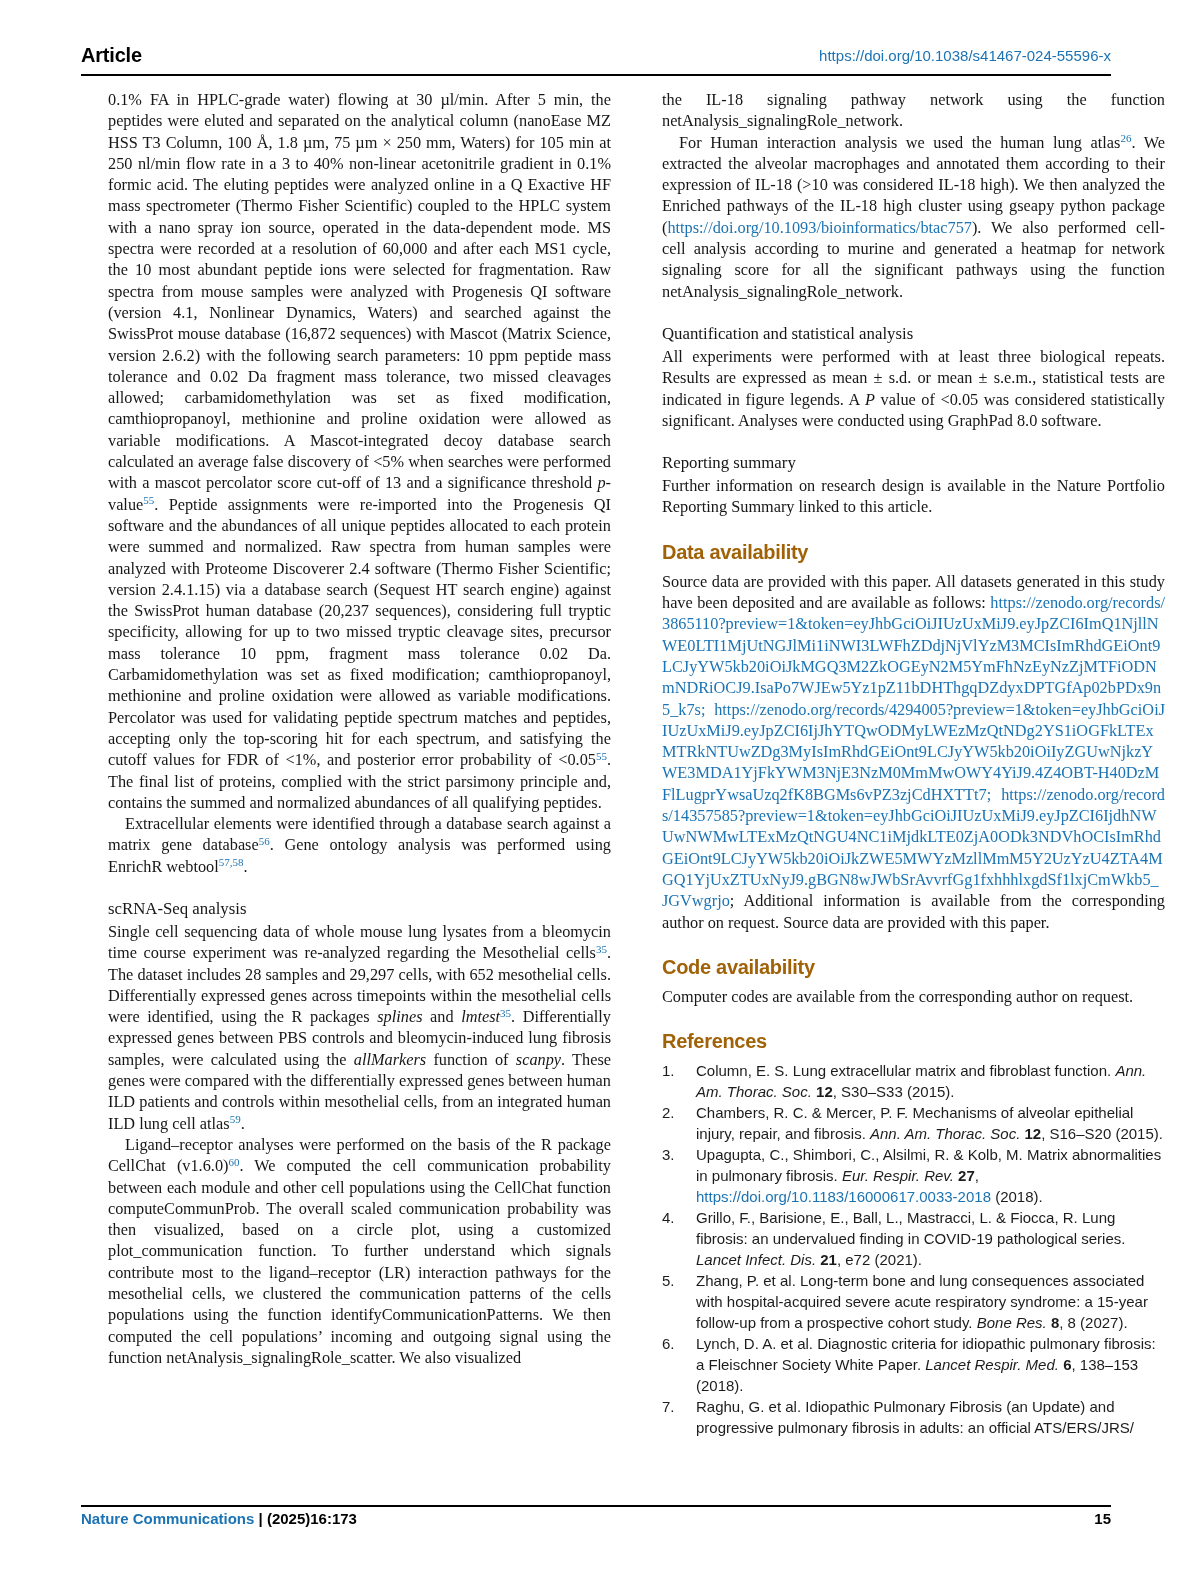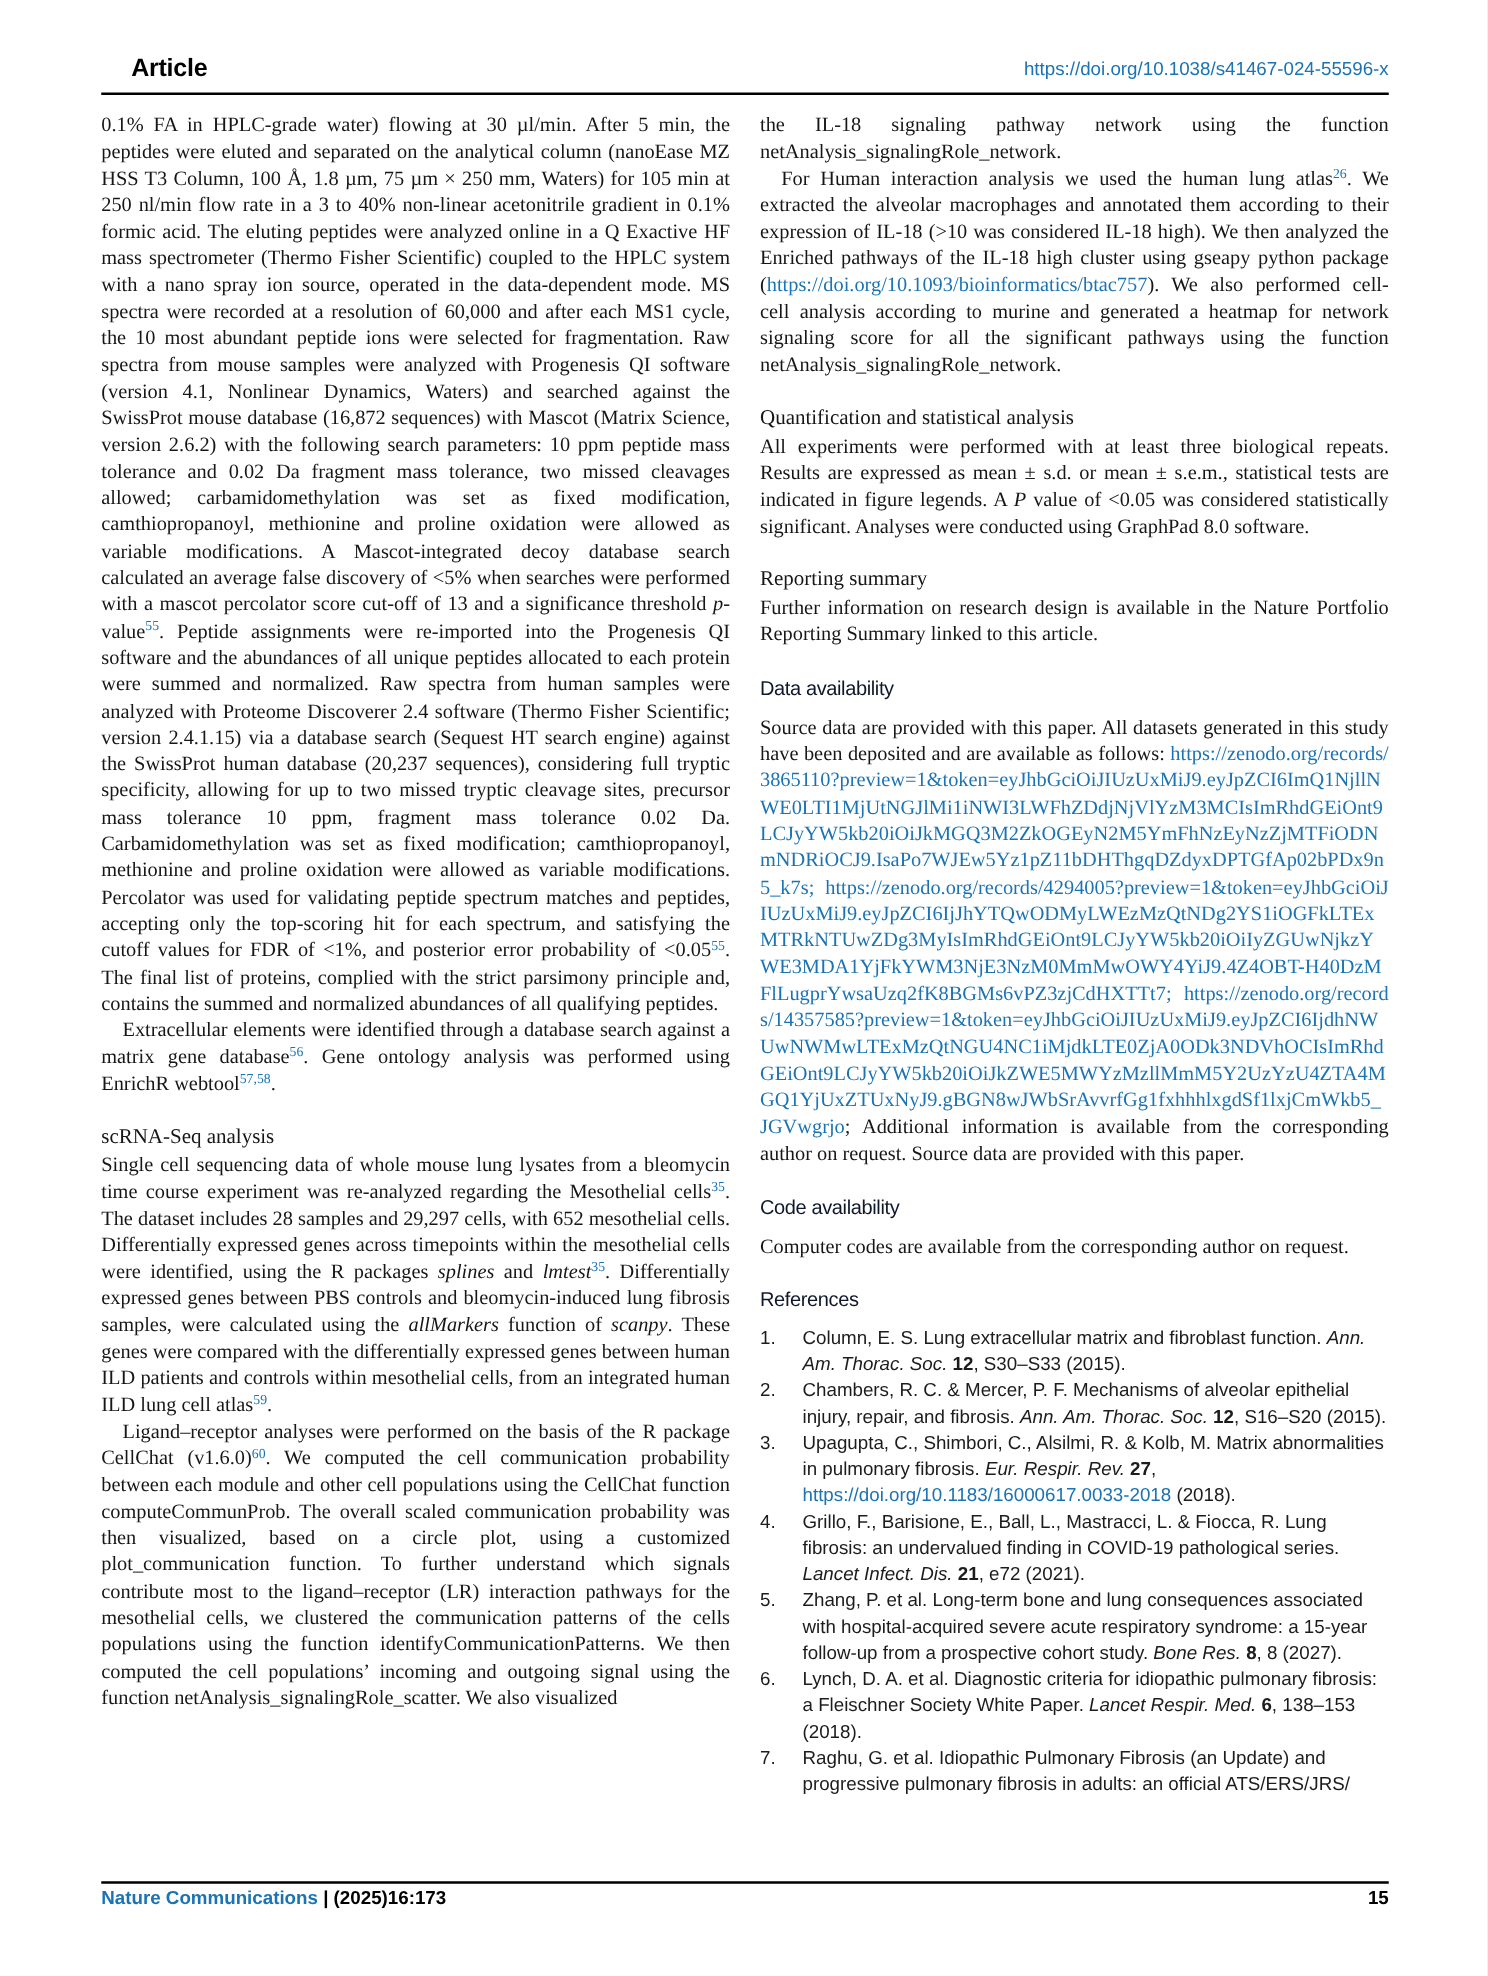--- a/index.html
+++ b/index.html
@@ -6,55 +6,55 @@
   .page{
     position:relative;
     width:1190px;height:1581px;
     margin:0 auto;
     background:#ffffff;
     overflow:hidden;
     font-family:"Liberation Serif",serif;
     color:#161616;
   }
   .header{
-    margin:0 79px 0 105px;
+    margin:0 79px 0 81px;
     padding-top:44px;
     display:flex;justify-content:space-between;align-items:flex-end;
   }
   .article-label{
     font:bold 20px/22px "Liberation Sans",sans-serif;
     color:#000;letter-spacing:-0.2px;
   }
   .doi-link{
     font:15px/20px "Liberation Sans",sans-serif;
     color:#1b73b3;text-decoration:none;text-align:right;
   }
   .head-rule{
     margin:8px 79px 0 81px;
     height:0;border-bottom:2.5px solid #000;
   }
   .columns{
     display:flex;gap:24px;
     margin:13px 79px 0 81px;
   }
-  .col{width:503px;flex:none;}
+  .col{width:503px;flex:none;margin-left:27px;}
   p.body{
     font-size:16.3px;line-height:21.3px;
     text-align:justify;
     margin:0;
   }
   p.indent{text-indent:17px;}
   .h3{
     font-size:16.8px;line-height:21px;font-weight:normal;
     margin:21px 0 2px;
   }
   .h2{
     font-family:"Liberation Sans",sans-serif;
-    font-size:16px;line-height:24px;font-weight:normal;
-    letter-spacing:-0.3px;color:#0f172a;
+    font-size:20px;line-height:24px;font-weight:bold;
+    letter-spacing:-0.3px;color:#a16207;
     margin:22px 0 7px;
   }
   .i{font-style:italic;}
   .b{font-weight:bold;}
   .sup{font-size:11px;line-height:0;position:relative;top:-5.5px;}
   .a{color:#1b73b3;}
   .brk{word-break:break-all;overflow-wrap:anywhere;}
   .refs{
     list-style:none;margin:2px 0 0;padding:0;
     font-family:"Liberation Sans",sans-serif;

